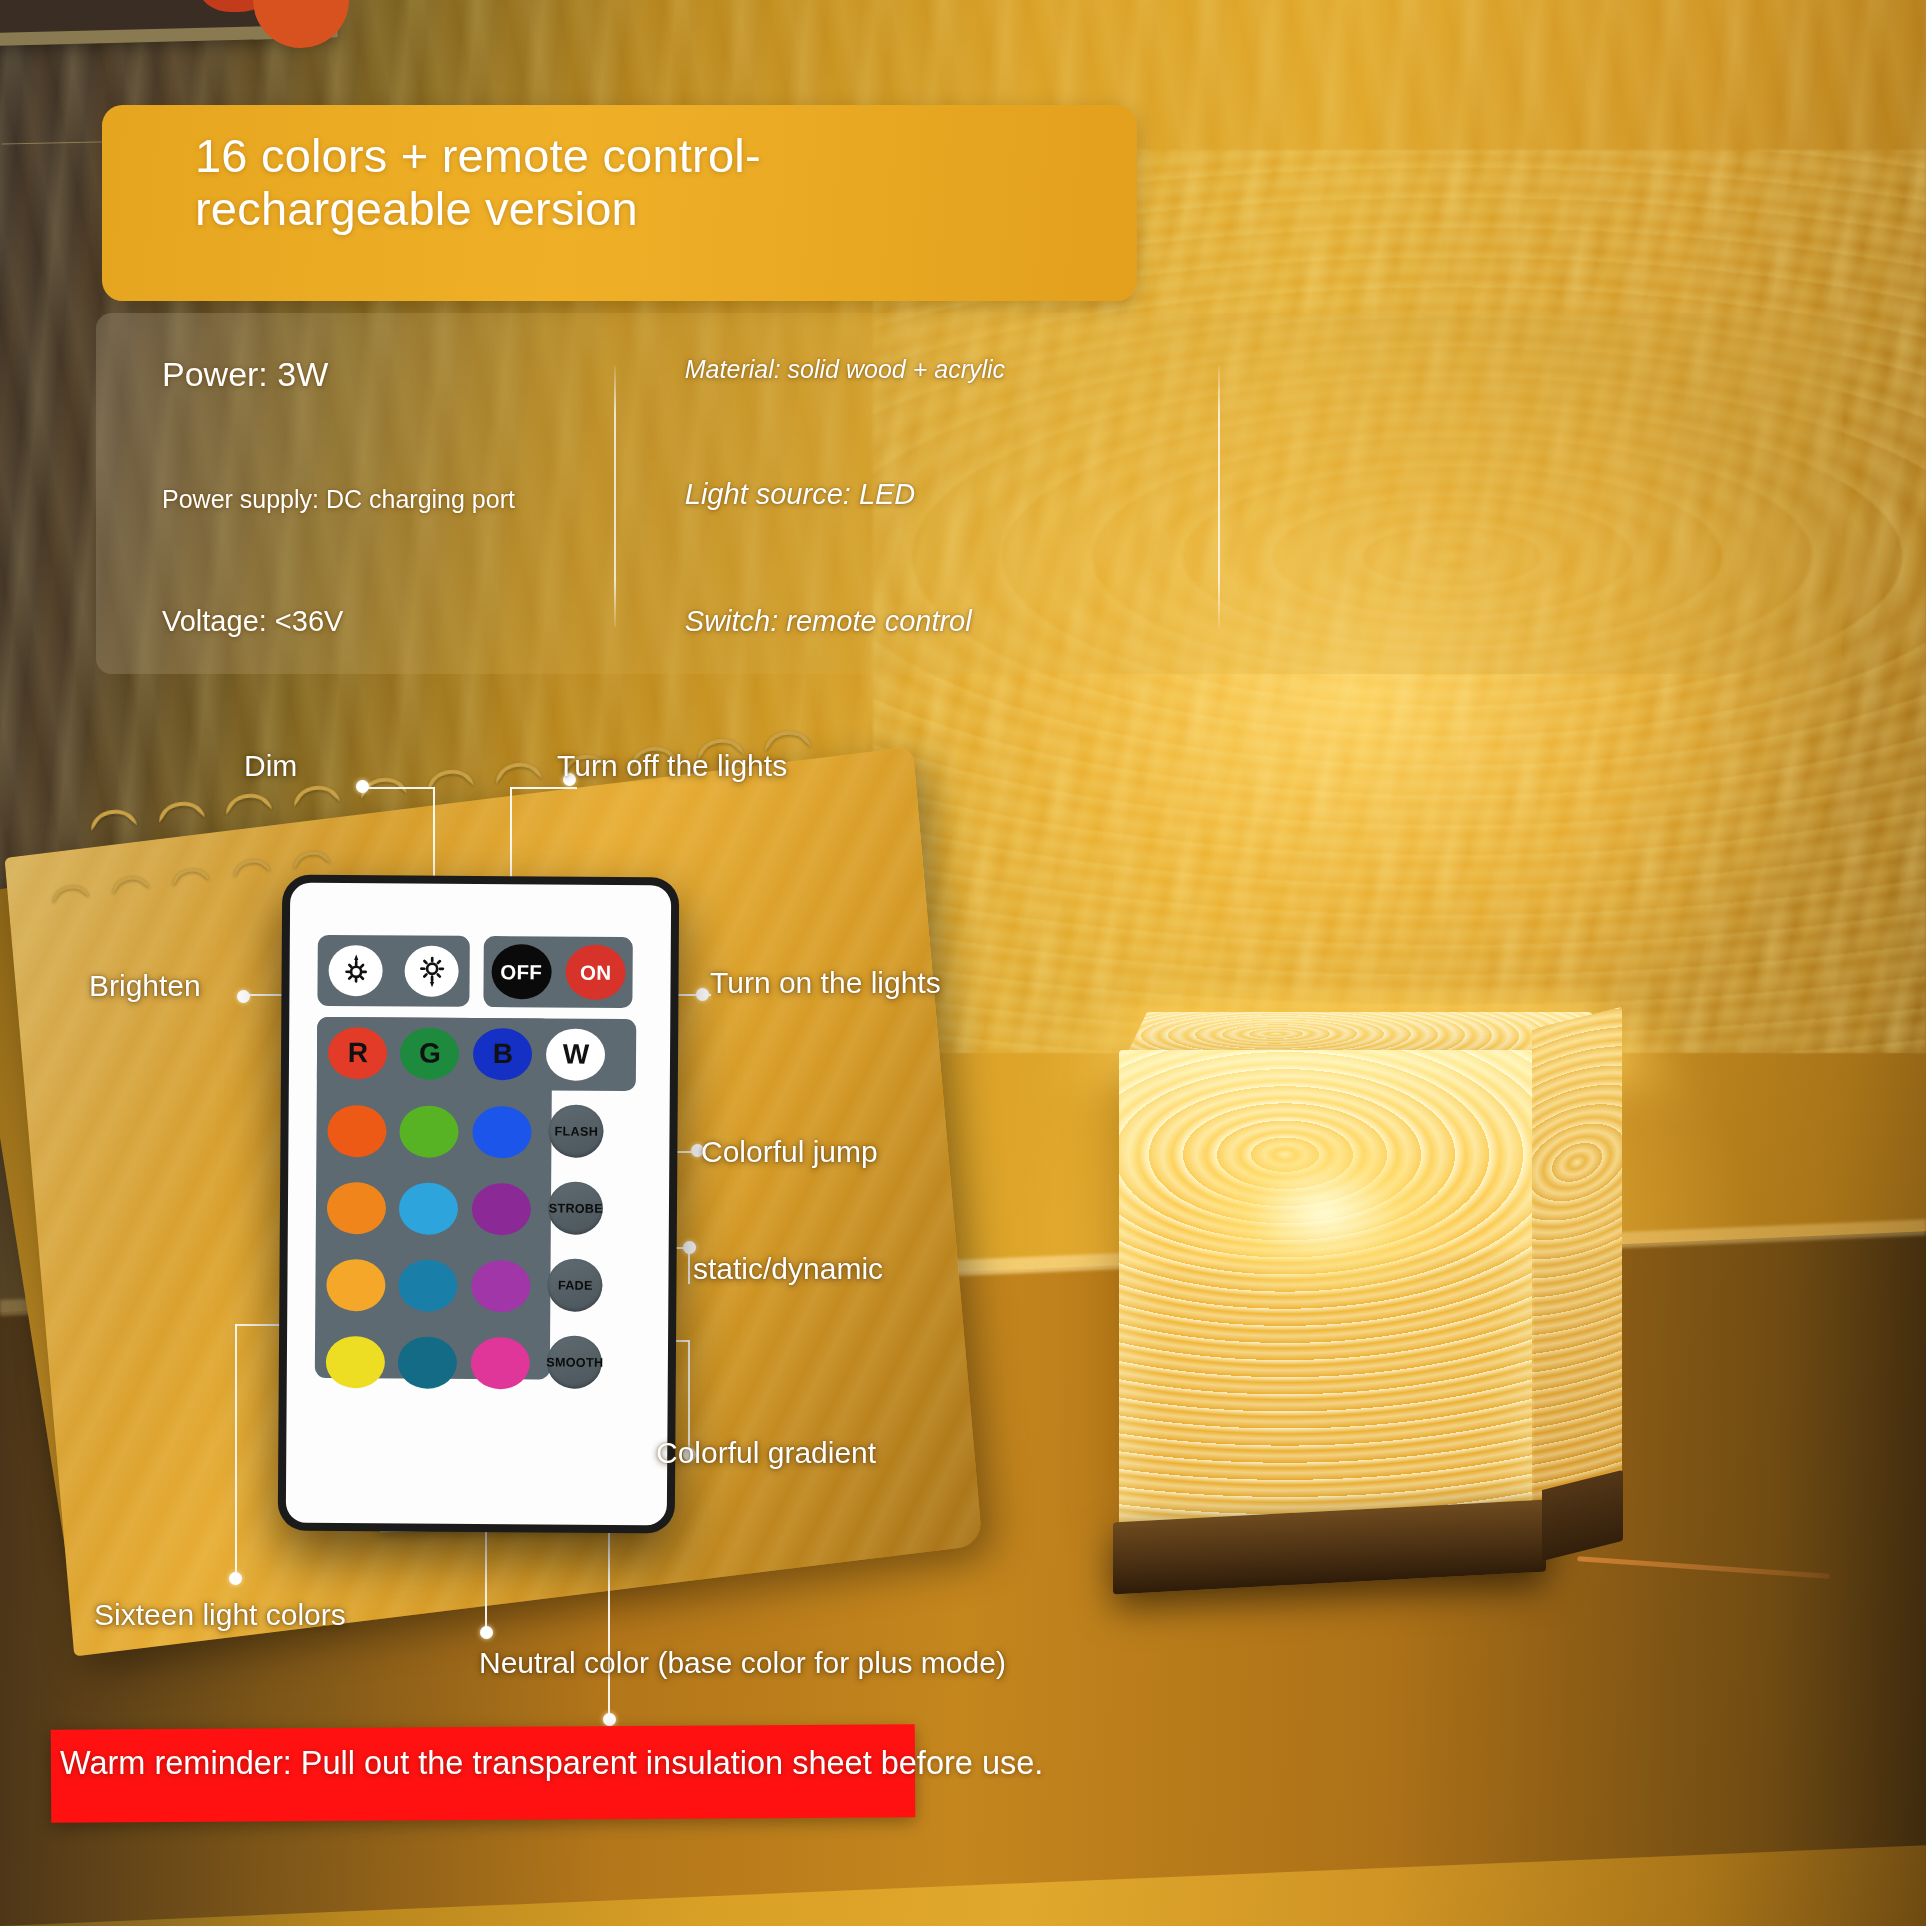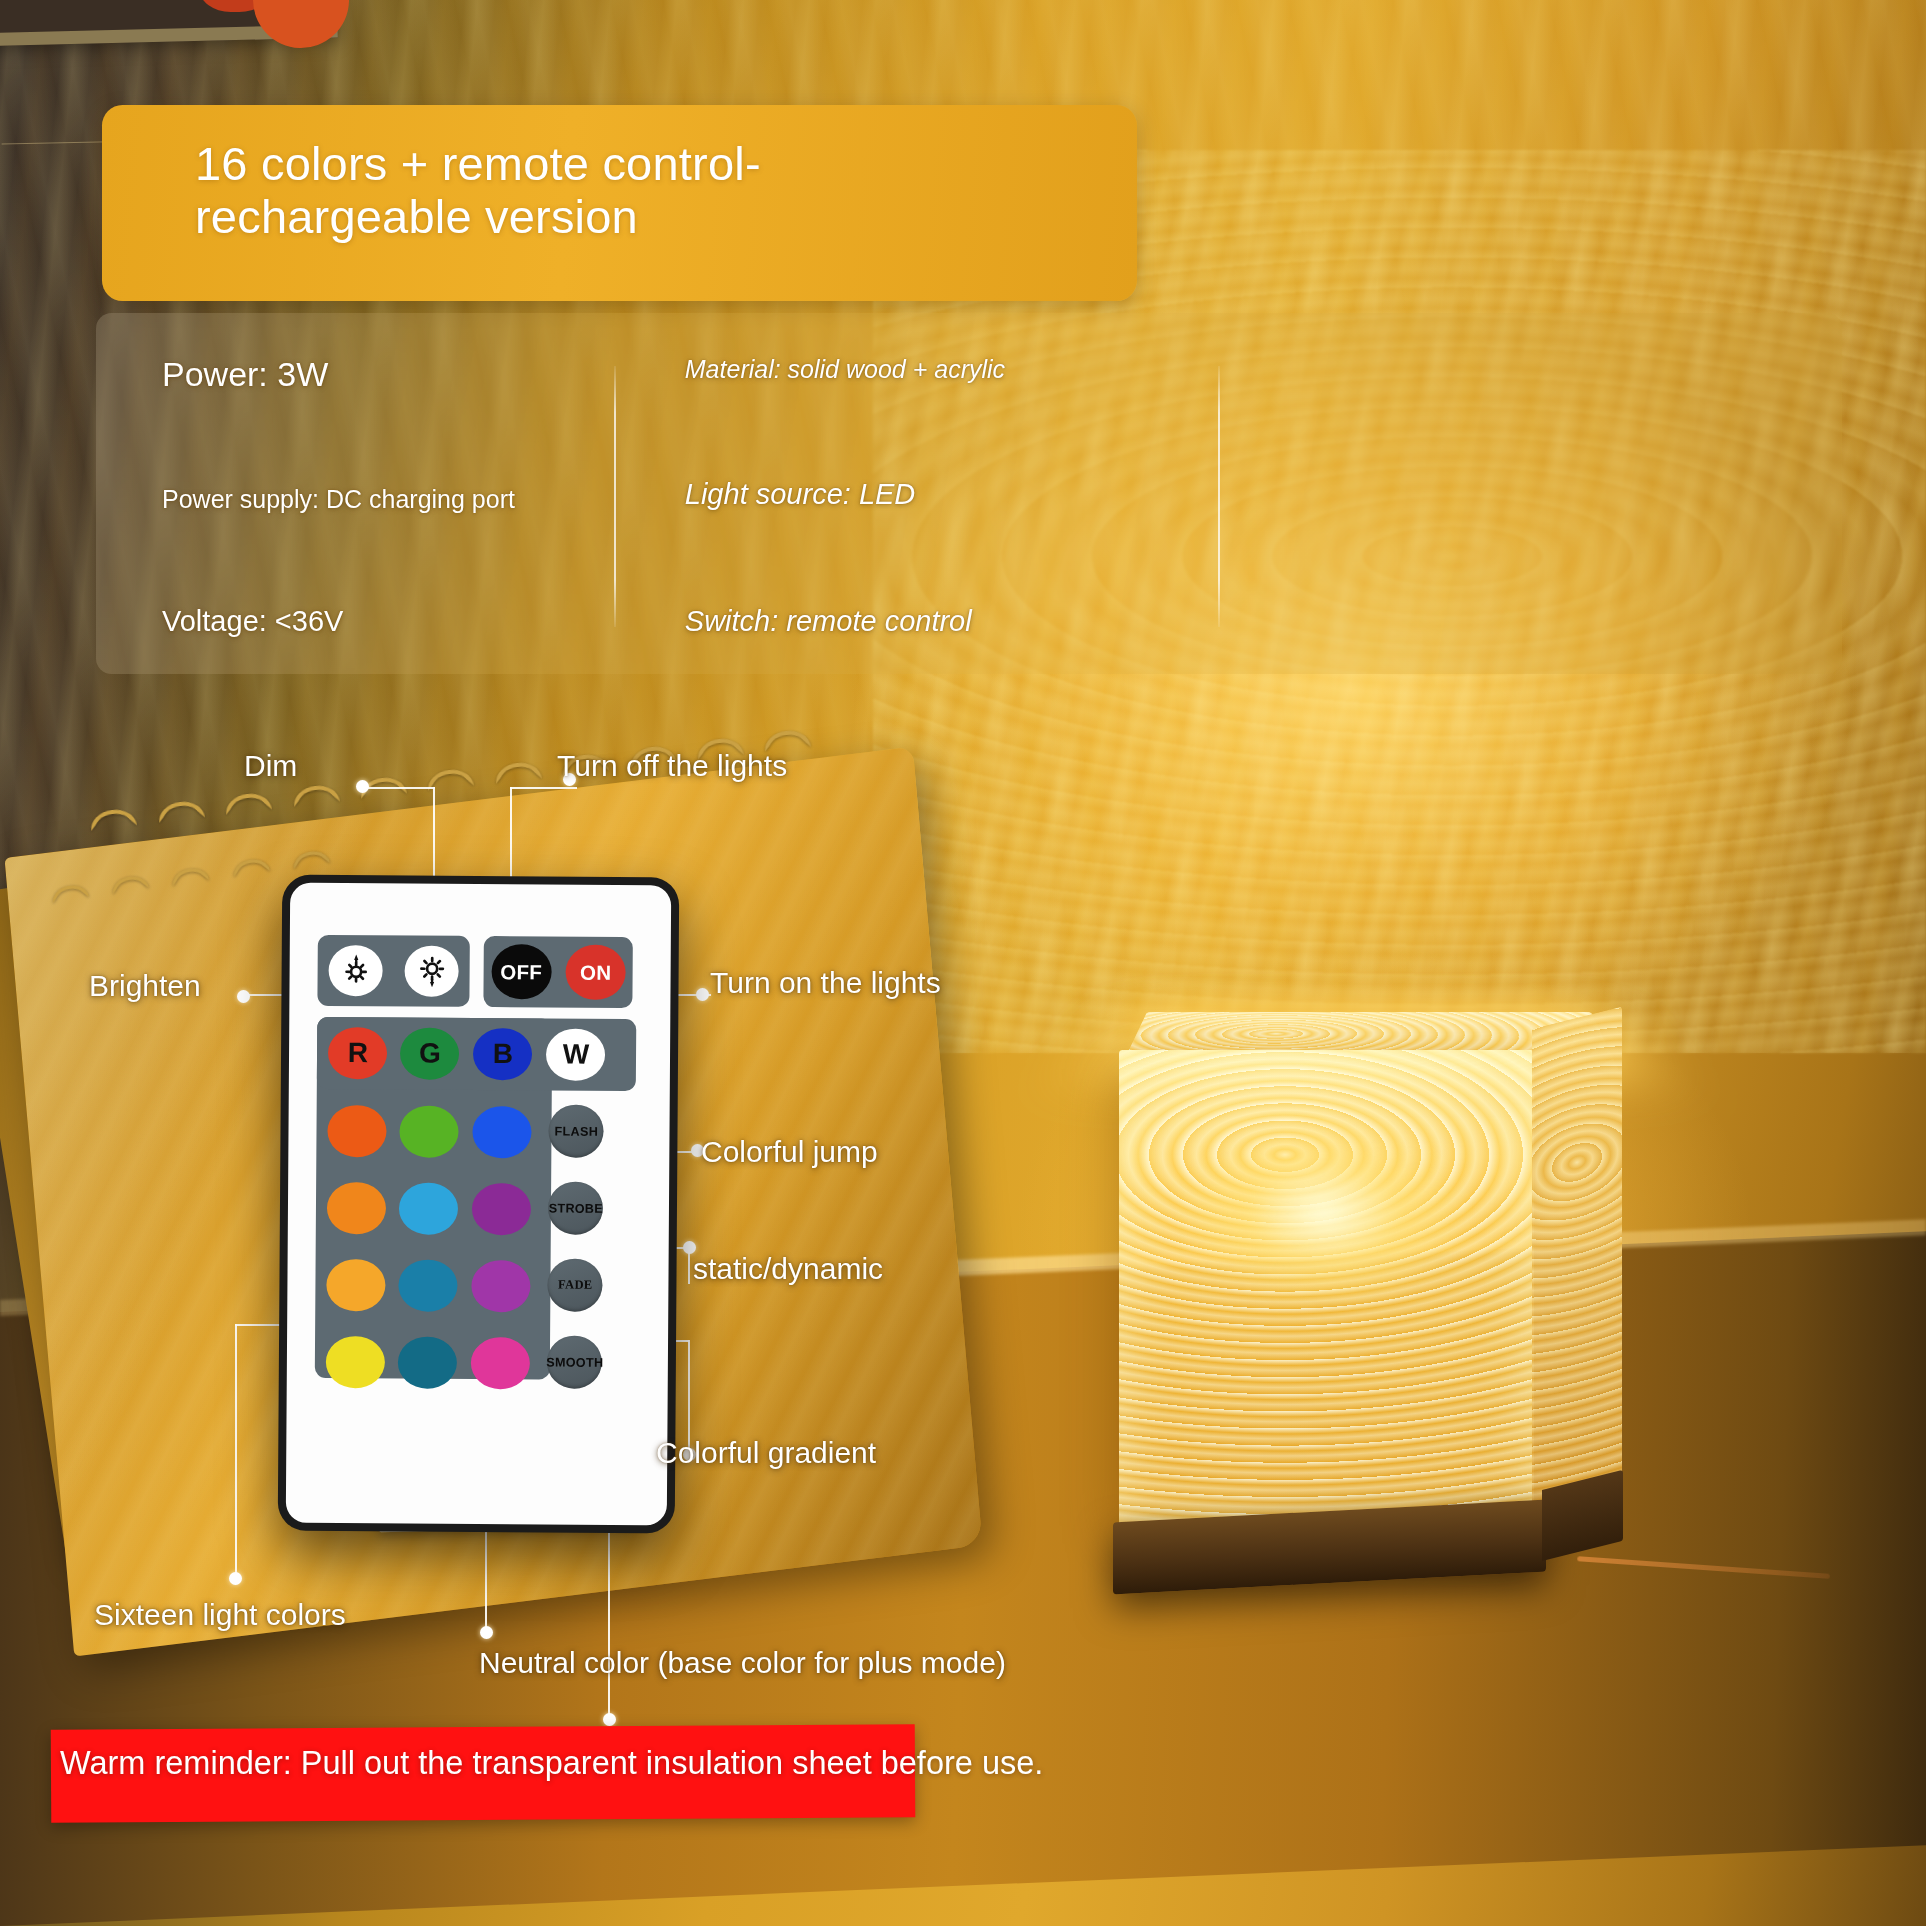--- a/index.html
+++ b/index.html
@@ -157,21 +157,21 @@
     background:linear-gradient(90deg, rgba(212,132,54,.9), rgba(180,100,40,.25));
     border-radius:3.6px; transform:rotate(4deg); filter:blur(0.6px);
   }
 
   
   #titleBanner {
     position:absolute; left:102px; top:105px; width:1035px; height:196px;
     background:linear-gradient(95deg, #e6a51e 0%, #efb028 45%, #e2a01c 100%);
     border-radius:20.5px;
     box-shadow:0 6px 20.5px rgba(60,35,0,.25);
-    padding:33px 0 0 93px;
+    padding:25px 0 0 93px;
   }
   #titleText {
     color:#fff; font-size:47px; line-height:1.12; font-weight:400;
     letter-spacing:0.2px; text-shadow:0 1.2px 4.8px rgba(120,70,0,.35);
     white-space:pre-line; max-width:903px;
   }
 
   
   #specPanel {
     position:absolute; left:96px; top:313px; width:1746px; height:361px;
@@ -418,21 +418,21 @@
         <div class="swatch" style="left: 111px; top: 299px; width: 59px; height: 52px; background: rgb(45, 165, 220);"></div>
         <div class="swatch" style="left: 184px; top: 299px; width: 59px; height: 52px; background: rgb(139, 42, 150);"></div>
         <div class="swatch" style="left: 39px; top: 376px; width: 59px; height: 52px; background: rgb(245, 167, 42);"></div>
         <div class="swatch" style="left: 111px; top: 376px; width: 59px; height: 52px; background: rgb(26, 127, 168);"></div>
         <div class="swatch" style="left: 184px; top: 376px; width: 59px; height: 52px; background: rgb(160, 54, 168);"></div>
         <div class="swatch" style="left: 39px; top: 453px; width: 59px; height: 52px; background: rgb(238, 222, 35);"></div>
         <div class="swatch" style="left: 111px; top: 453px; width: 59px; height: 52px; background: rgb(19, 107, 134);"></div>
         <div class="swatch" style="left: 184px; top: 453px; width: 59px; height: 52px; background: rgb(224, 54, 154);"></div>
         <div class="modeBtn" style="left: 260px; top: 220px;">FLASH</div>
         <div class="modeBtn" style="left: 260px; top: 297px;">STROBE</div>
-        <div class="modeBtn" style="left: 260px; top: 374px; font-family: Liberation Serif, serif;">FADE</div>
+        <div class="modeBtn" style="left: 260px; top: 374px;">FADE</div>
         <div class="modeBtn" style="left: 260px; top: 451px;">SMOOTH</div>
       </div>
 
   </div>
 </div>
 
 <div class="callout" style="left:244px; top:749px;">Dim</div>
 <div class="callout" style="left:557px; top:749px;">Turn off the lights</div>
 <div class="callout" style="left:89px; top:969px;">Brighten</div>
 <div class="callout" style="left:710px; top:966px;">Turn on the lights</div>

